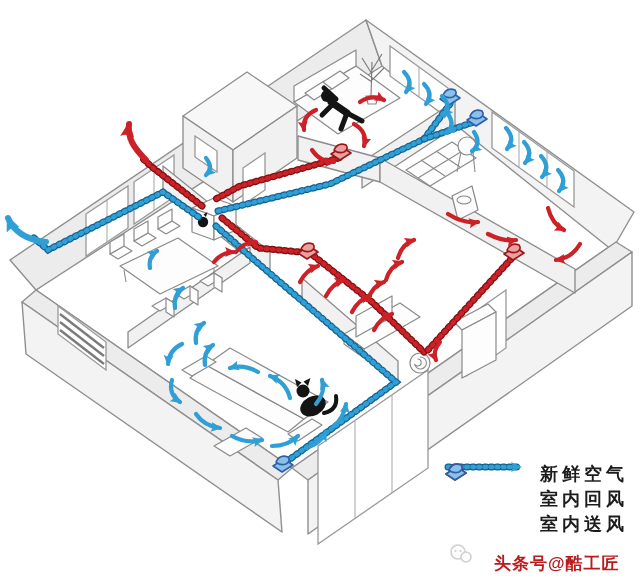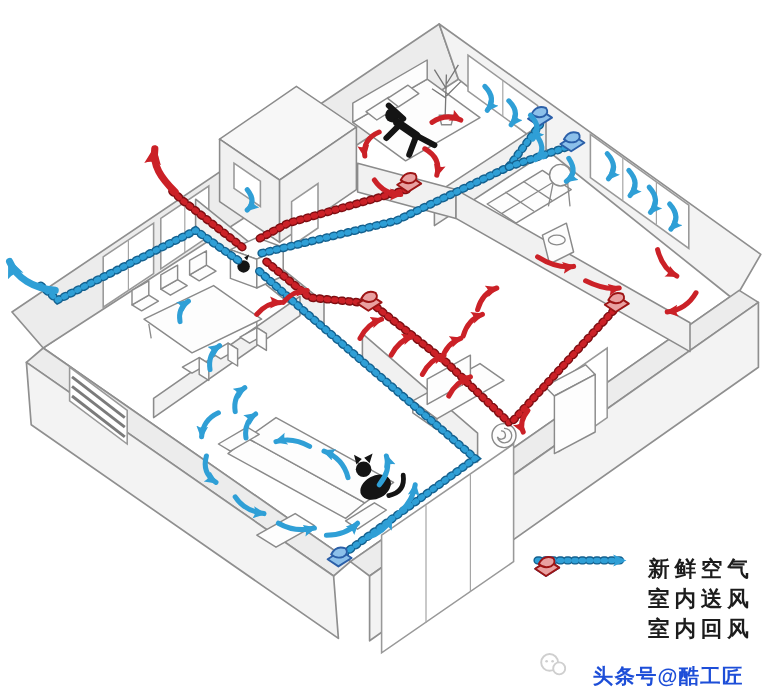--- a/index.html
+++ b/index.html
@@ -33,21 +33,21 @@
   .dif-r-p{fill:var(--c-return-fill,#e9a0a0);stroke:var(--c-return-edge,#9d1414);stroke-width:1.6;stroke-linejoin:round;}
   .dif-r-s{stroke:var(--c-return-edge,#9d1414);stroke-width:1.6;fill:var(--c-return-fill,#e9a0a0);}
   
   .legend{position:absolute;left:444px;top:461px;}
   .legend-row{display:flex;align-items:center;height:25px;}
   .legend-sw{width:96px;display:flex;justify-content:center;align-items:center;}
   .legend-lb{font-size:18px;font-weight:700;color:#1c1c1c;letter-spacing:4px;white-space:nowrap;}
   
   .watermark{position:absolute;left:450px;top:540px;width:190px;height:40px;}
   .wm-light{position:absolute;left:24px;top:2px;font-size:20px;font-weight:700;color:#d2d2d2;letter-spacing:2px;}
-  .wm-dark{position:absolute;left:44px;top:12px;font-size:17px;font-weight:700;color:#1d4ed8;
+  .wm-dark{position:absolute;left:44px;top:12px;font-size:17px;font-weight:700;color:#b91c1c;
            letter-spacing:1px;text-shadow:1px 1px 0 #fff;}
   .wm-icon{position:absolute;left:0;top:4px;}
 </style>
 </head>
 <body>
 
 <div class="stage">
 
 <svg width="640" height="581" viewBox="0 0 640 581">
   <defs>
@@ -304,32 +304,32 @@
       <svg width="92" height="12" viewBox="0 0 92 12">
         <path class="duct-b-u" d="M4,6 L76,6"></path>
             <path class="duct-b" d="M4,6 L76,6" marker-end="url(#mb)"></path>
       </svg>
     </span>
     <span class="legend-lb">新鲜空气</span>
   </div>
   <div class="legend-row">
     <span class="legend-sw">
       <svg width="26" height="22" viewBox="-1 -2 26 22">
+            <use href="#difR"></use>
+          </svg>
+    </span>
+    <span class="legend-lb">室内回风</span>
+  </div>
+  <div class="legend-row">
+    <span class="legend-sw">
+      <svg width="26" height="22" viewBox="-1 -2 26 22">
             <use href="#difB"></use>
           </svg>
     </span>
     <span class="legend-lb">室内送风</span>
-  </div>
-  <div class="legend-row">
-    <span class="legend-sw">
-      <svg width="26" height="22" viewBox="-1 -2 26 22">
-            <use href="#difR"></use>
-          </svg>
-    </span>
-    <span class="legend-lb">室内回风</span>
   </div>
 </div>
 
 <div class="watermark">
   <span class="wm-icon">
     <svg width="22" height="20" viewBox="0 0 22 20">
       <circle cx="8" cy="8" r="7" fill="#ffffff" stroke="#cfcfcf" stroke-width="1.6"></circle>
       <circle cx="16" cy="13" r="5" fill="#ffffff" stroke="#cfcfcf" stroke-width="1.6"></circle>
       <circle cx="5.5" cy="7" r="1.1" fill="#cfcfcf"></circle>
           <circle cx="10.5" cy="7" r="1.1" fill="#cfcfcf"></circle>

